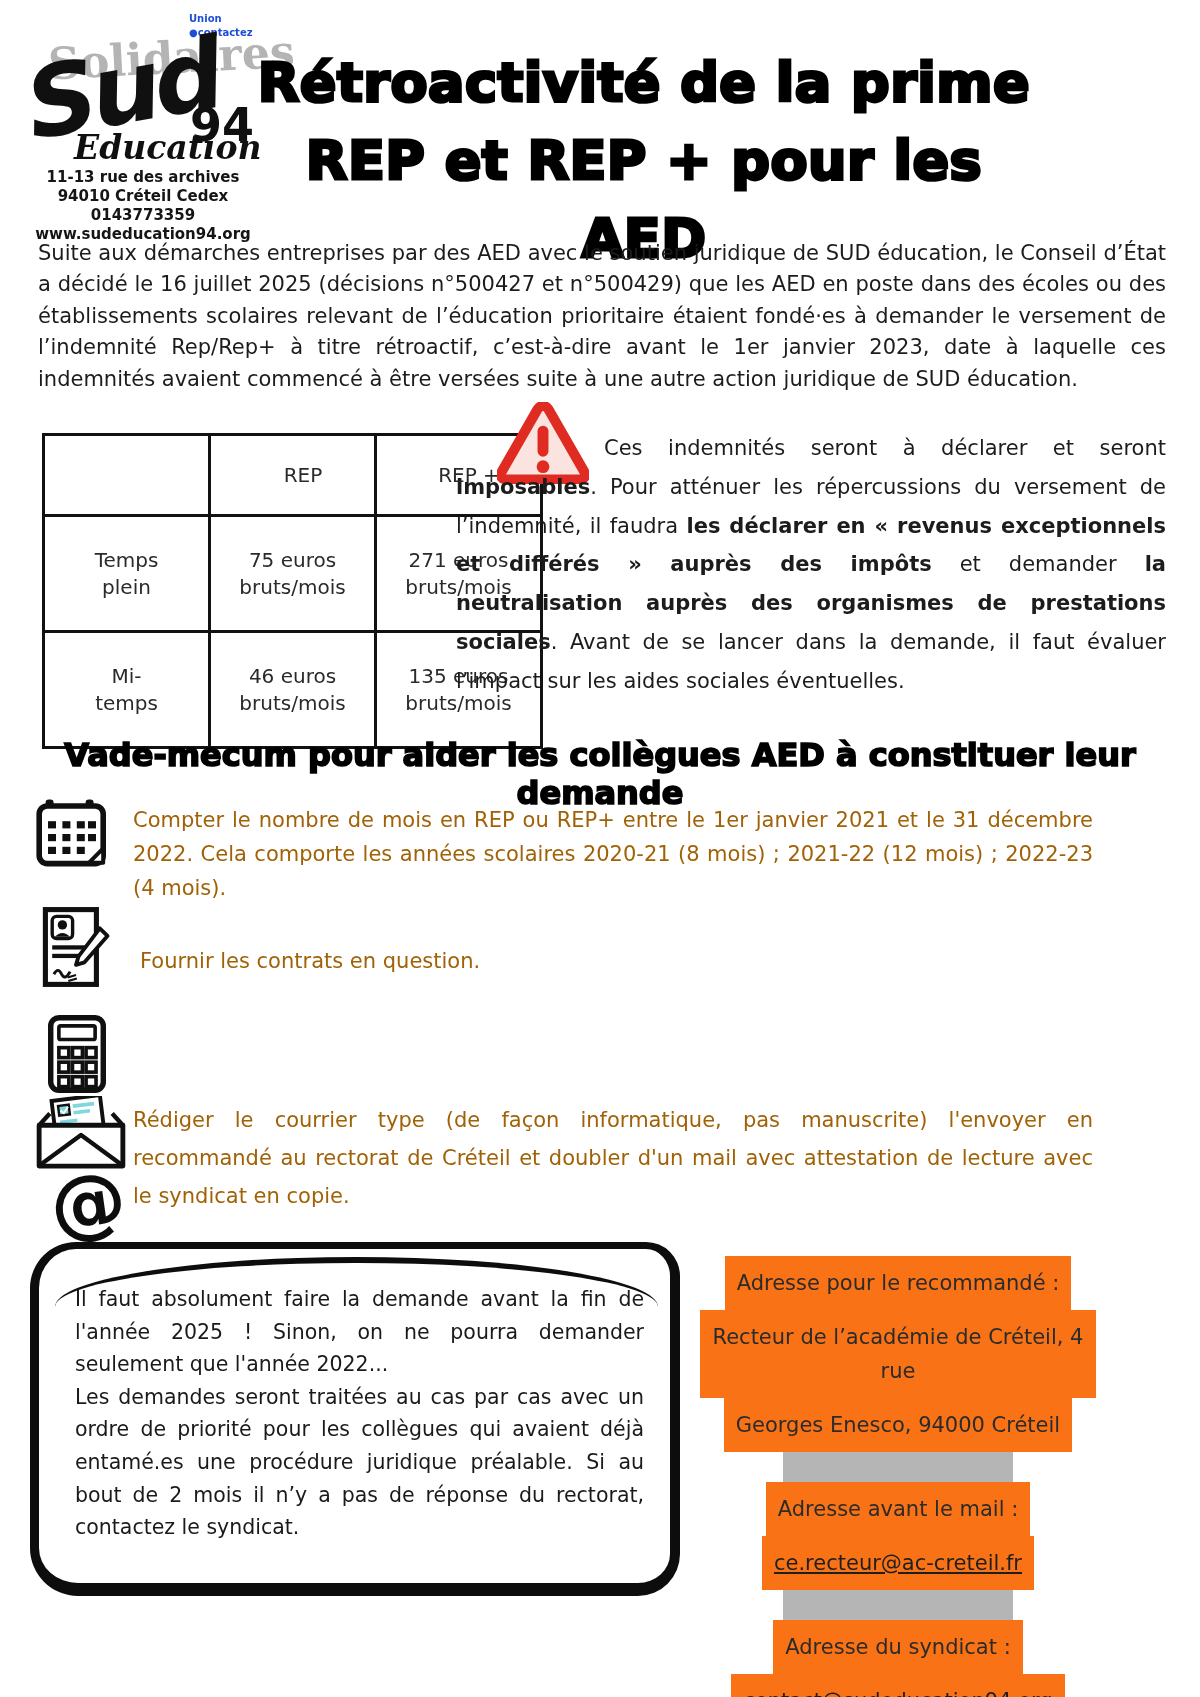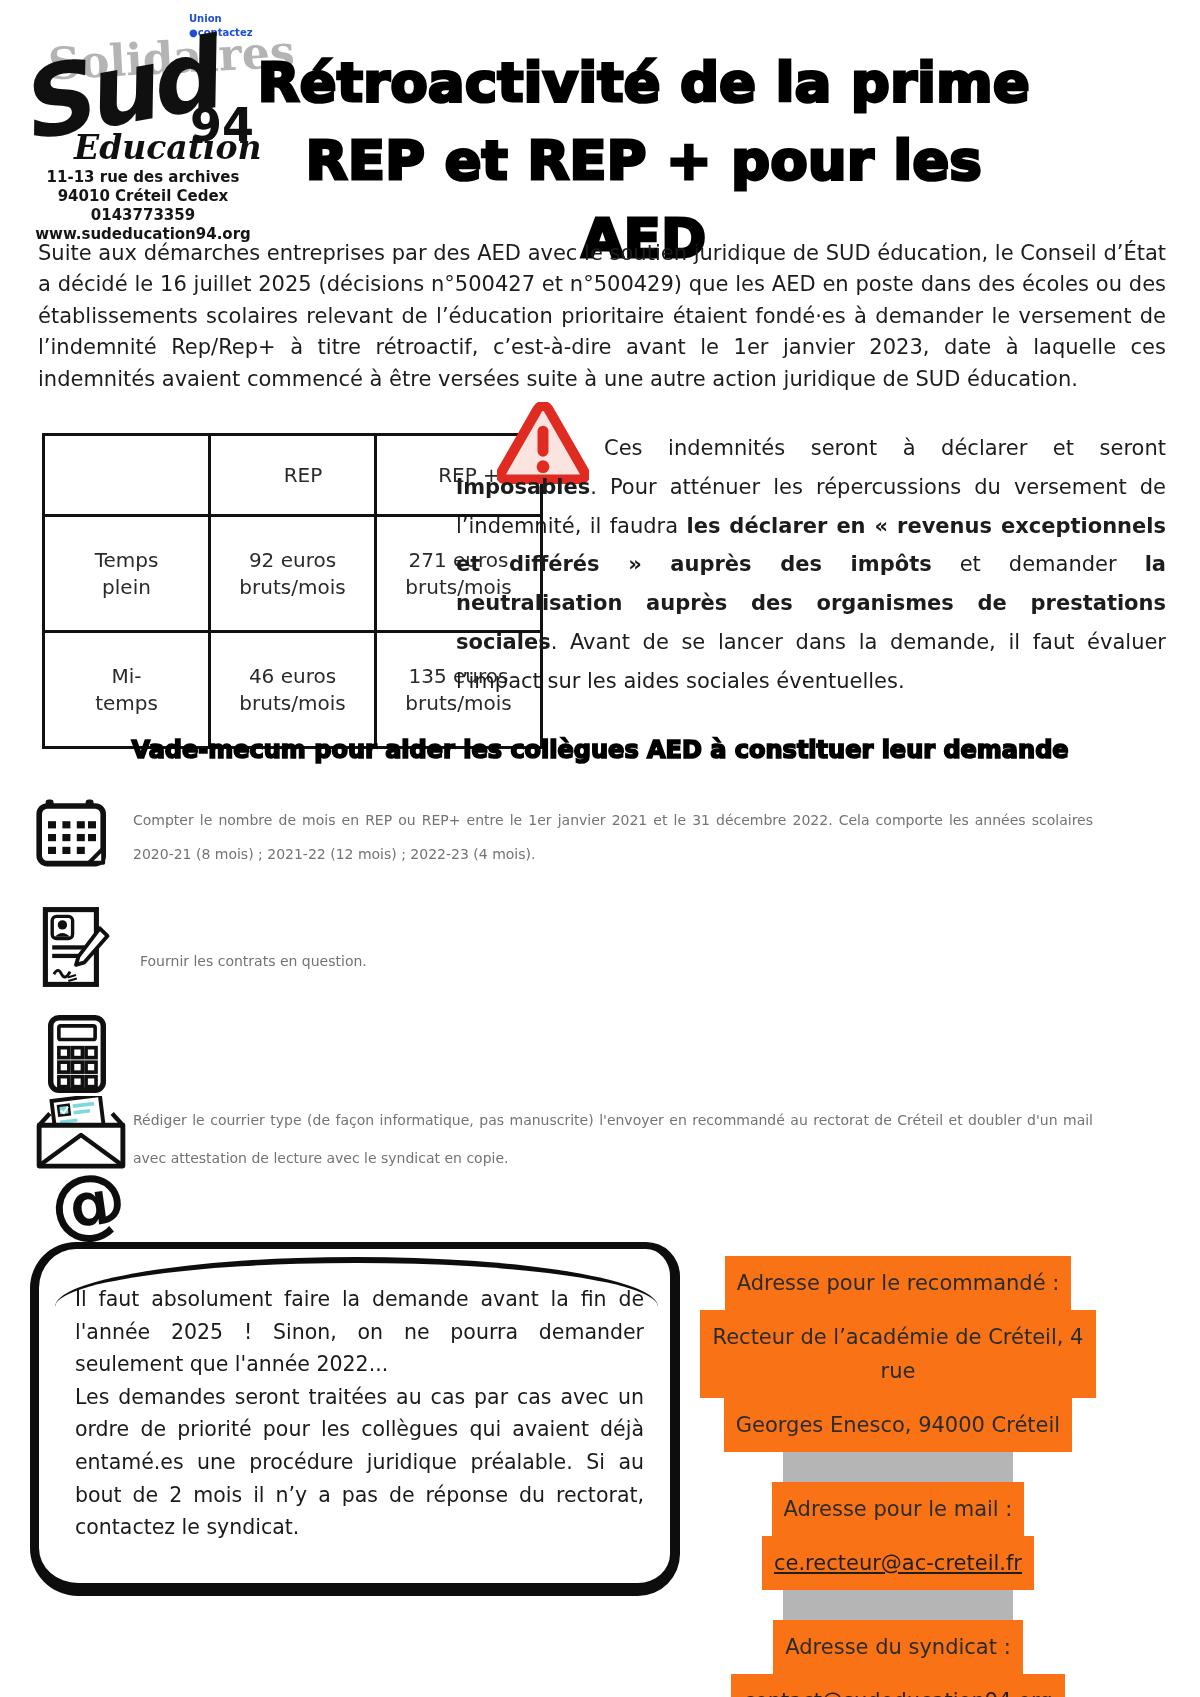--- a/index.html
+++ b/index.html
@@ -29,25 +29,25 @@
   #reptable td{border:3.5px solid #111;width:140px;text-align:center;
                font-size:20px;line-height:27px;color:#2a2a2a;}
   #reptable tr.h td{height:76px;padding-left:22px;}
   #reptable tr.r td{height:111px;}
   
   #warnwrap{position:absolute;left:455px;top:428px;width:712px;}
   #warnwrap p{margin:1px;font-size:21px;line-height:38.8px;text-align:justify;text-indent:148px;}
   #warnwrap .b{font-weight:bold;}
   #warntri{position:absolute;left:497px;top:402px;}
   
-  #vade{position:absolute;left:0;top:736px;width:1200px;text-align:center;font-size:24px;
+  #vade{position:absolute;left:0;top:736px;width:1200px;text-align:center;font-size:32px;
         font-weight:bold;color:#000;-webkit-text-stroke:1.7px #000;}
   
   .stepicon{position:absolute;}
-  .steptext{position:absolute;font-size:14px;line-height:34px;text-align:justify;color:#737373;}
+  .steptext{position:absolute;font-size:21px;line-height:34px;text-align:justify;color:#a16207;}
   #step1text{left:133px;top:803px;width:960px;}
   #step2text{left:140px;top:944px;width:900px;}
   #step3text{left:128px;top:1036px;width:900px;}
   #step4text{left:133px;top:1101px;width:960px;line-height:38px;}
   #aticon{position:absolute;left:50px;top:1158px;font-size:76px;font-weight:bold;
           transform:rotate(-8deg);color:#0d0d0d;}
   
   #handbox{position:absolute;left:30px;top:1242px;width:650px;height:354px;box-sizing:border-box;
            border:solid #0d0d0d;border-width:7px 10px 13px 9px;
            border-radius:46px 34px 42px 48px;padding:34px 26px 20px 36px;}
@@ -98,21 +98,21 @@
         <td></td>
         <td>REP</td>
         <td>REP +</td>
       </tr>
       <tr class="r">
         <td>
           <div>Temps</div>
             <div>plein</div>
         </td>
         <td>
-          <div>92 euros</div>
+          <div>75 euros</div>
             <div>bruts/mois</div>
         </td>
         <td>
           <div>271 euros</div>
             <div>bruts/mois</div>
         </td>
       </tr>
       <tr class="r">
         <td>
           <div>Mi-</div>
@@ -220,20 +220,20 @@
   <div id="handbox">
     <p>Il faut absolument faire la demande avant la fin de l'année 2025 ! Sinon, on ne pourra demander seulement que l'année 2022...</p>
     <p>Les demandes seront traitées au cas par cas avec un ordre de priorité pour les collègues qui avaient déjà entamé.es une procédure juridique préalable. Si au bout de 2 mois il n’y a pas de réponse du rectorat, contactez le syndicat.</p>
   </div>
 
   <div id="addrcol">
     <div class="row"><span class="gline">Adresse pour le recommandé :</span></div>
     <div class="row"><span class="gline">Recteur de l’académie de Créteil, 4 rue</span></div>
     <div class="row"><span class="gline">Georges Enesco, 94000 Créteil</span></div>
     <div class="gspacer"></div>
-    <div class="row"><span class="gline">Adresse pour le mail :</span></div>
+    <div class="row"><span class="gline">Adresse avant le mail :</span></div>
     <div class="row"><span class="gline"><a>ce.recteur@ac-creteil.fr</a></span></div>
     <div class="gspacer"></div>
     <div class="row"><span class="gline">Adresse du syndicat :</span></div>
     <div class="row"><span class="gline"><a>contact@sudeducation94.org</a></span></div>
   </div>
 
 </div>
 
 </body></html>

